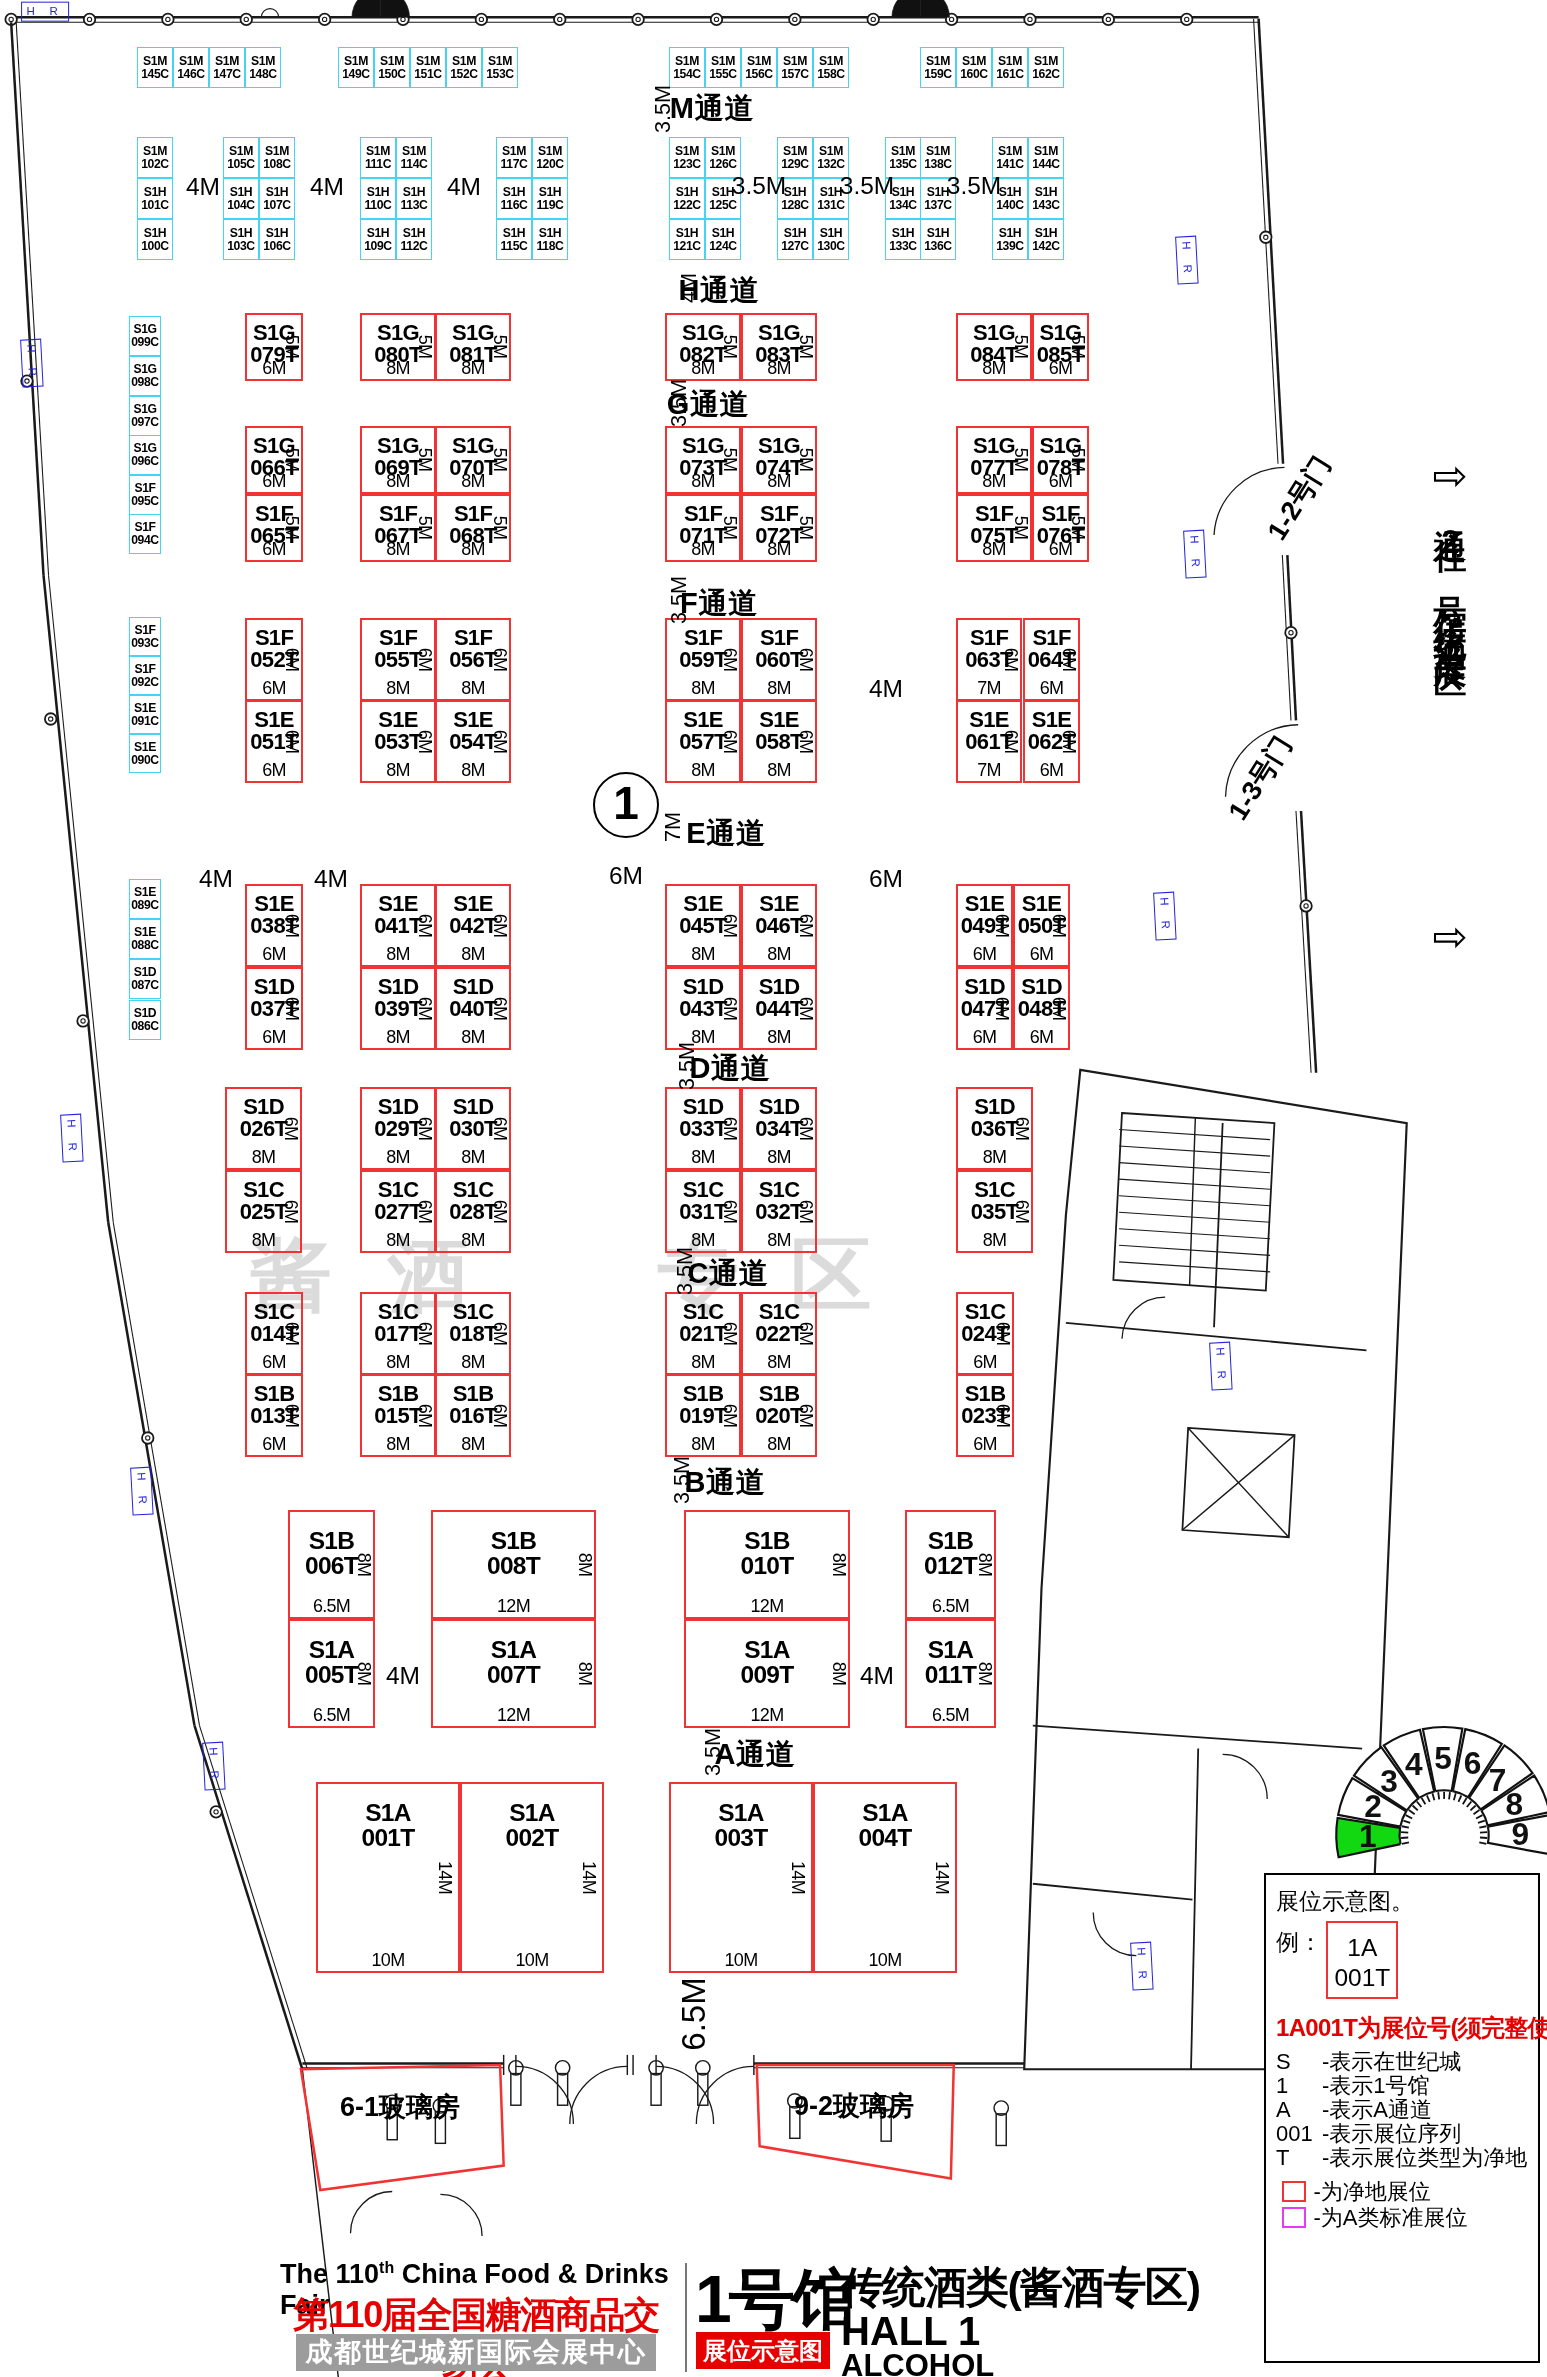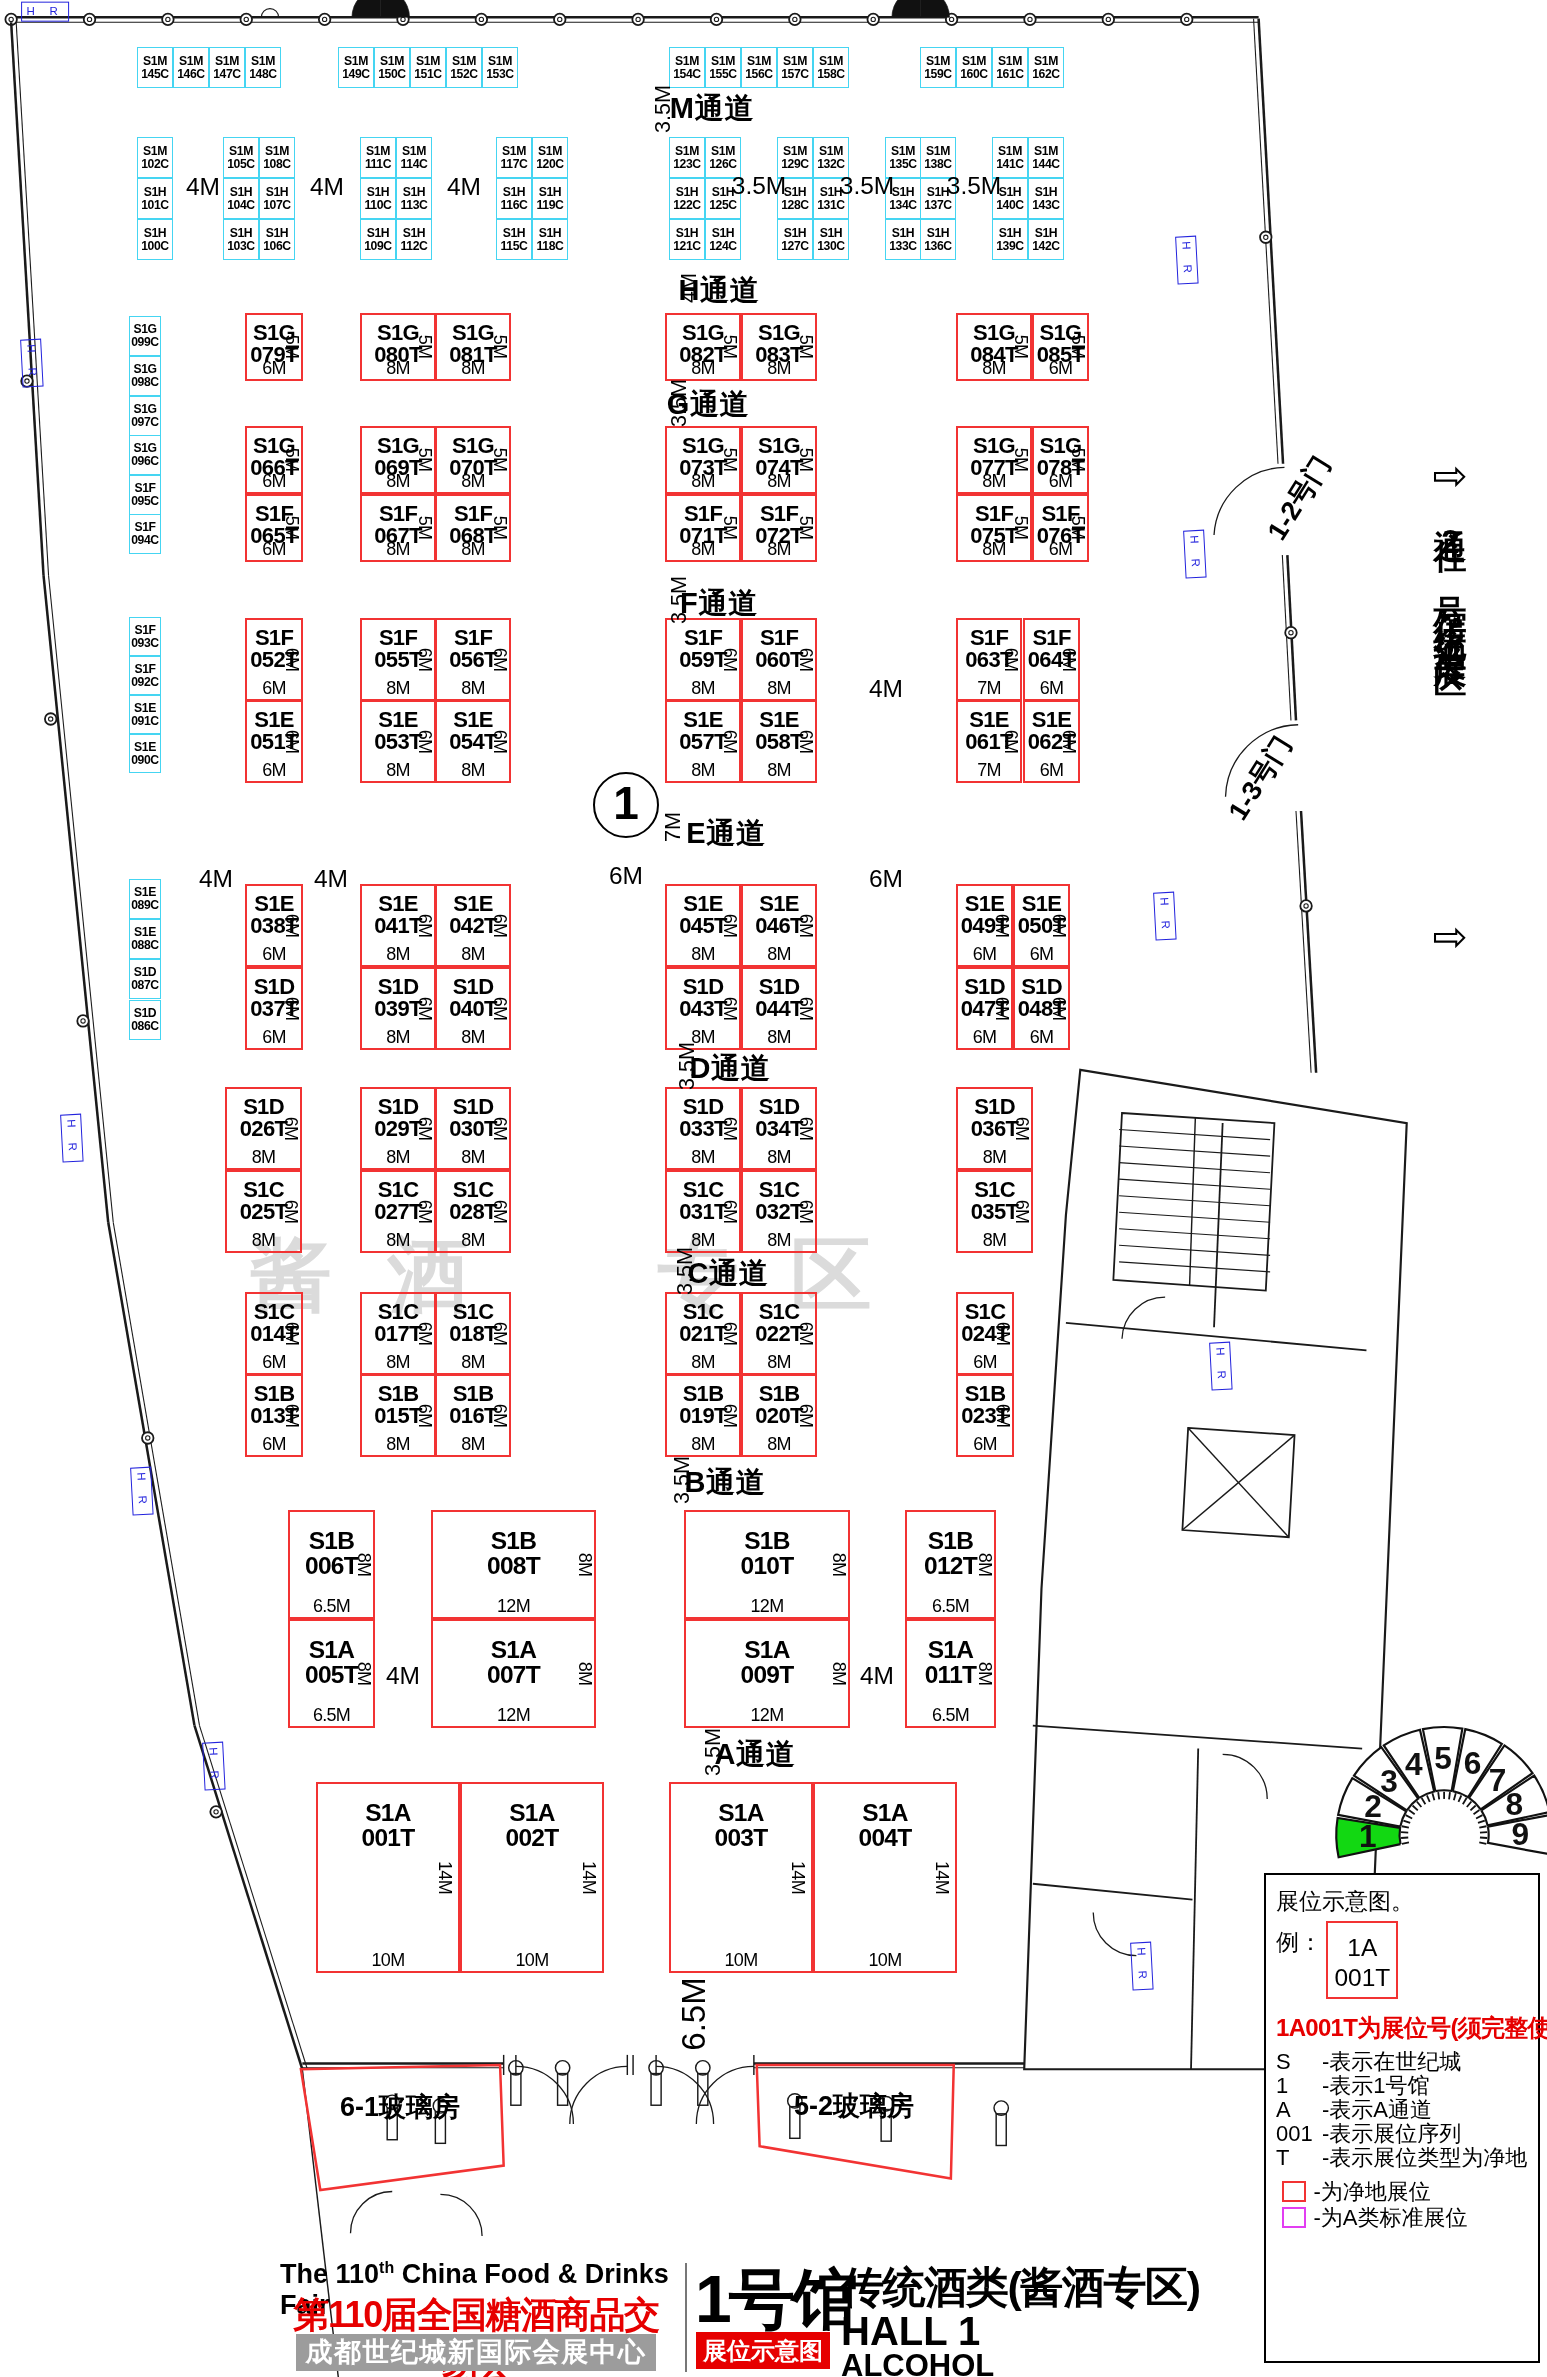--- a/index.html
+++ b/index.html
@@ -1158,21 +1158,21 @@
     <div class="lbl" style="left: 403px; top: 1676px; font-size: 24.5px;">4M</div>
     <div class="lbl" style="left: 877px; top: 1676px; font-size: 24.5px;">4M</div>
     <div class="lbl v" style="left: 694px; top: 2014px; font-size: 33px;">6.5M</div>
     <div class="gate" style="left: 1299px; top: 498px;">1-2号门</div>
     <div class="gate" style="left: 1260px; top: 778px;">1-3号门</div>
     <div class="vtext" style="left: 1427px; top: 503px;">通往2号馆传统酒类展区</div>
     <div class="arrow" style="left: 1450px; top: 475px;">⇨</div>
     <div class="arrow" style="left: 1450px; top: 936px;">⇨</div>
     <div class="circ" style="left: 626px; top: 805px;">1</div>
     <div class="glabel" style="left: 400px; top: 2107px;">6-1玻璃房</div>
-    <div class="glabel" style="left: 854px; top: 2106px;">5-2玻璃房</div>
+    <div class="glabel" style="left: 854px; top: 2106px;">9-2玻璃房</div>
     <div class="hr" style="left: 45px; top: 11.5px; transform: translate(-50%, -50%) rotate(0deg);">H R</div>
     <div class="hr" style="left: 32px; top: 363px; transform: translate(-50%, -50%) rotate(87deg);">H R</div>
     <div class="hr" style="left: 72px; top: 1138px; transform: translate(-50%, -50%) rotate(87deg);">H R</div>
     <div class="hr" style="left: 142px; top: 1491px; transform: translate(-50%, -50%) rotate(87deg);">H R</div>
     <div class="hr" style="left: 214px; top: 1766px; transform: translate(-50%, -50%) rotate(87deg);">H R</div>
     <div class="hr" style="left: 1187px; top: 260px; transform: translate(-50%, -50%) rotate(87deg);">H R</div>
     <div class="hr" style="left: 1195px; top: 554px; transform: translate(-50%, -50%) rotate(87deg);">H R</div>
     <div class="hr" style="left: 1165px; top: 916px; transform: translate(-50%, -50%) rotate(87deg);">H R</div>
     <div class="hr" style="left: 1221px; top: 1366px; transform: translate(-50%, -50%) rotate(87deg);">H R</div>
     <div class="hr" style="left: 1142px; top: 1966px; transform: translate(-50%, -50%) rotate(87deg);">H R</div>

